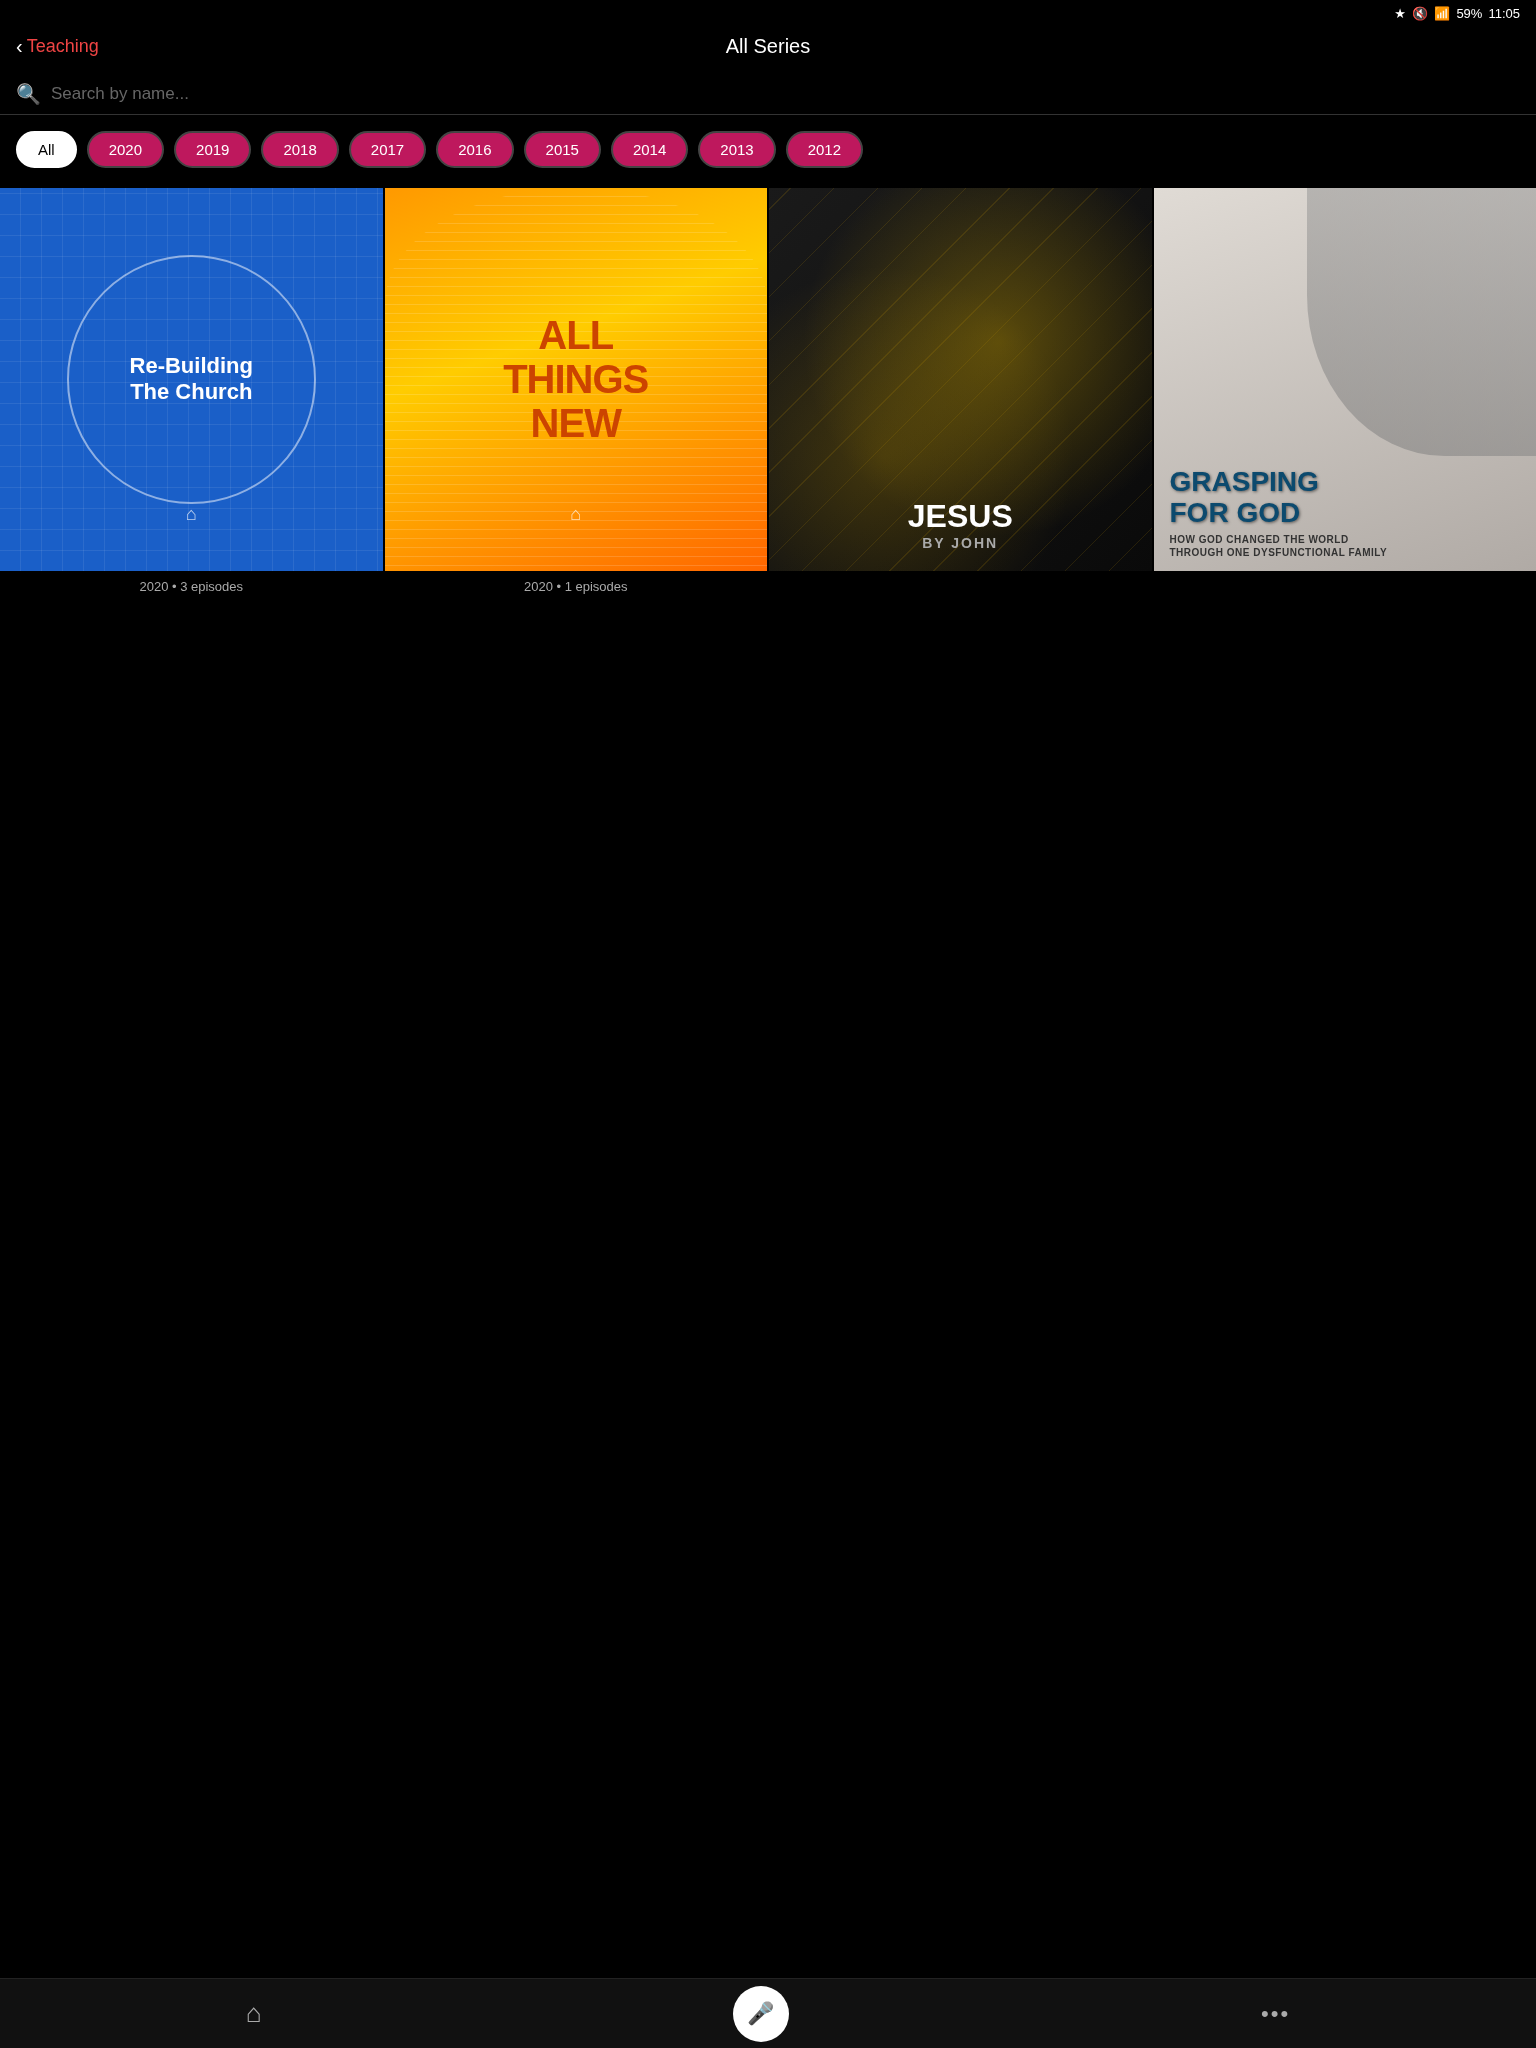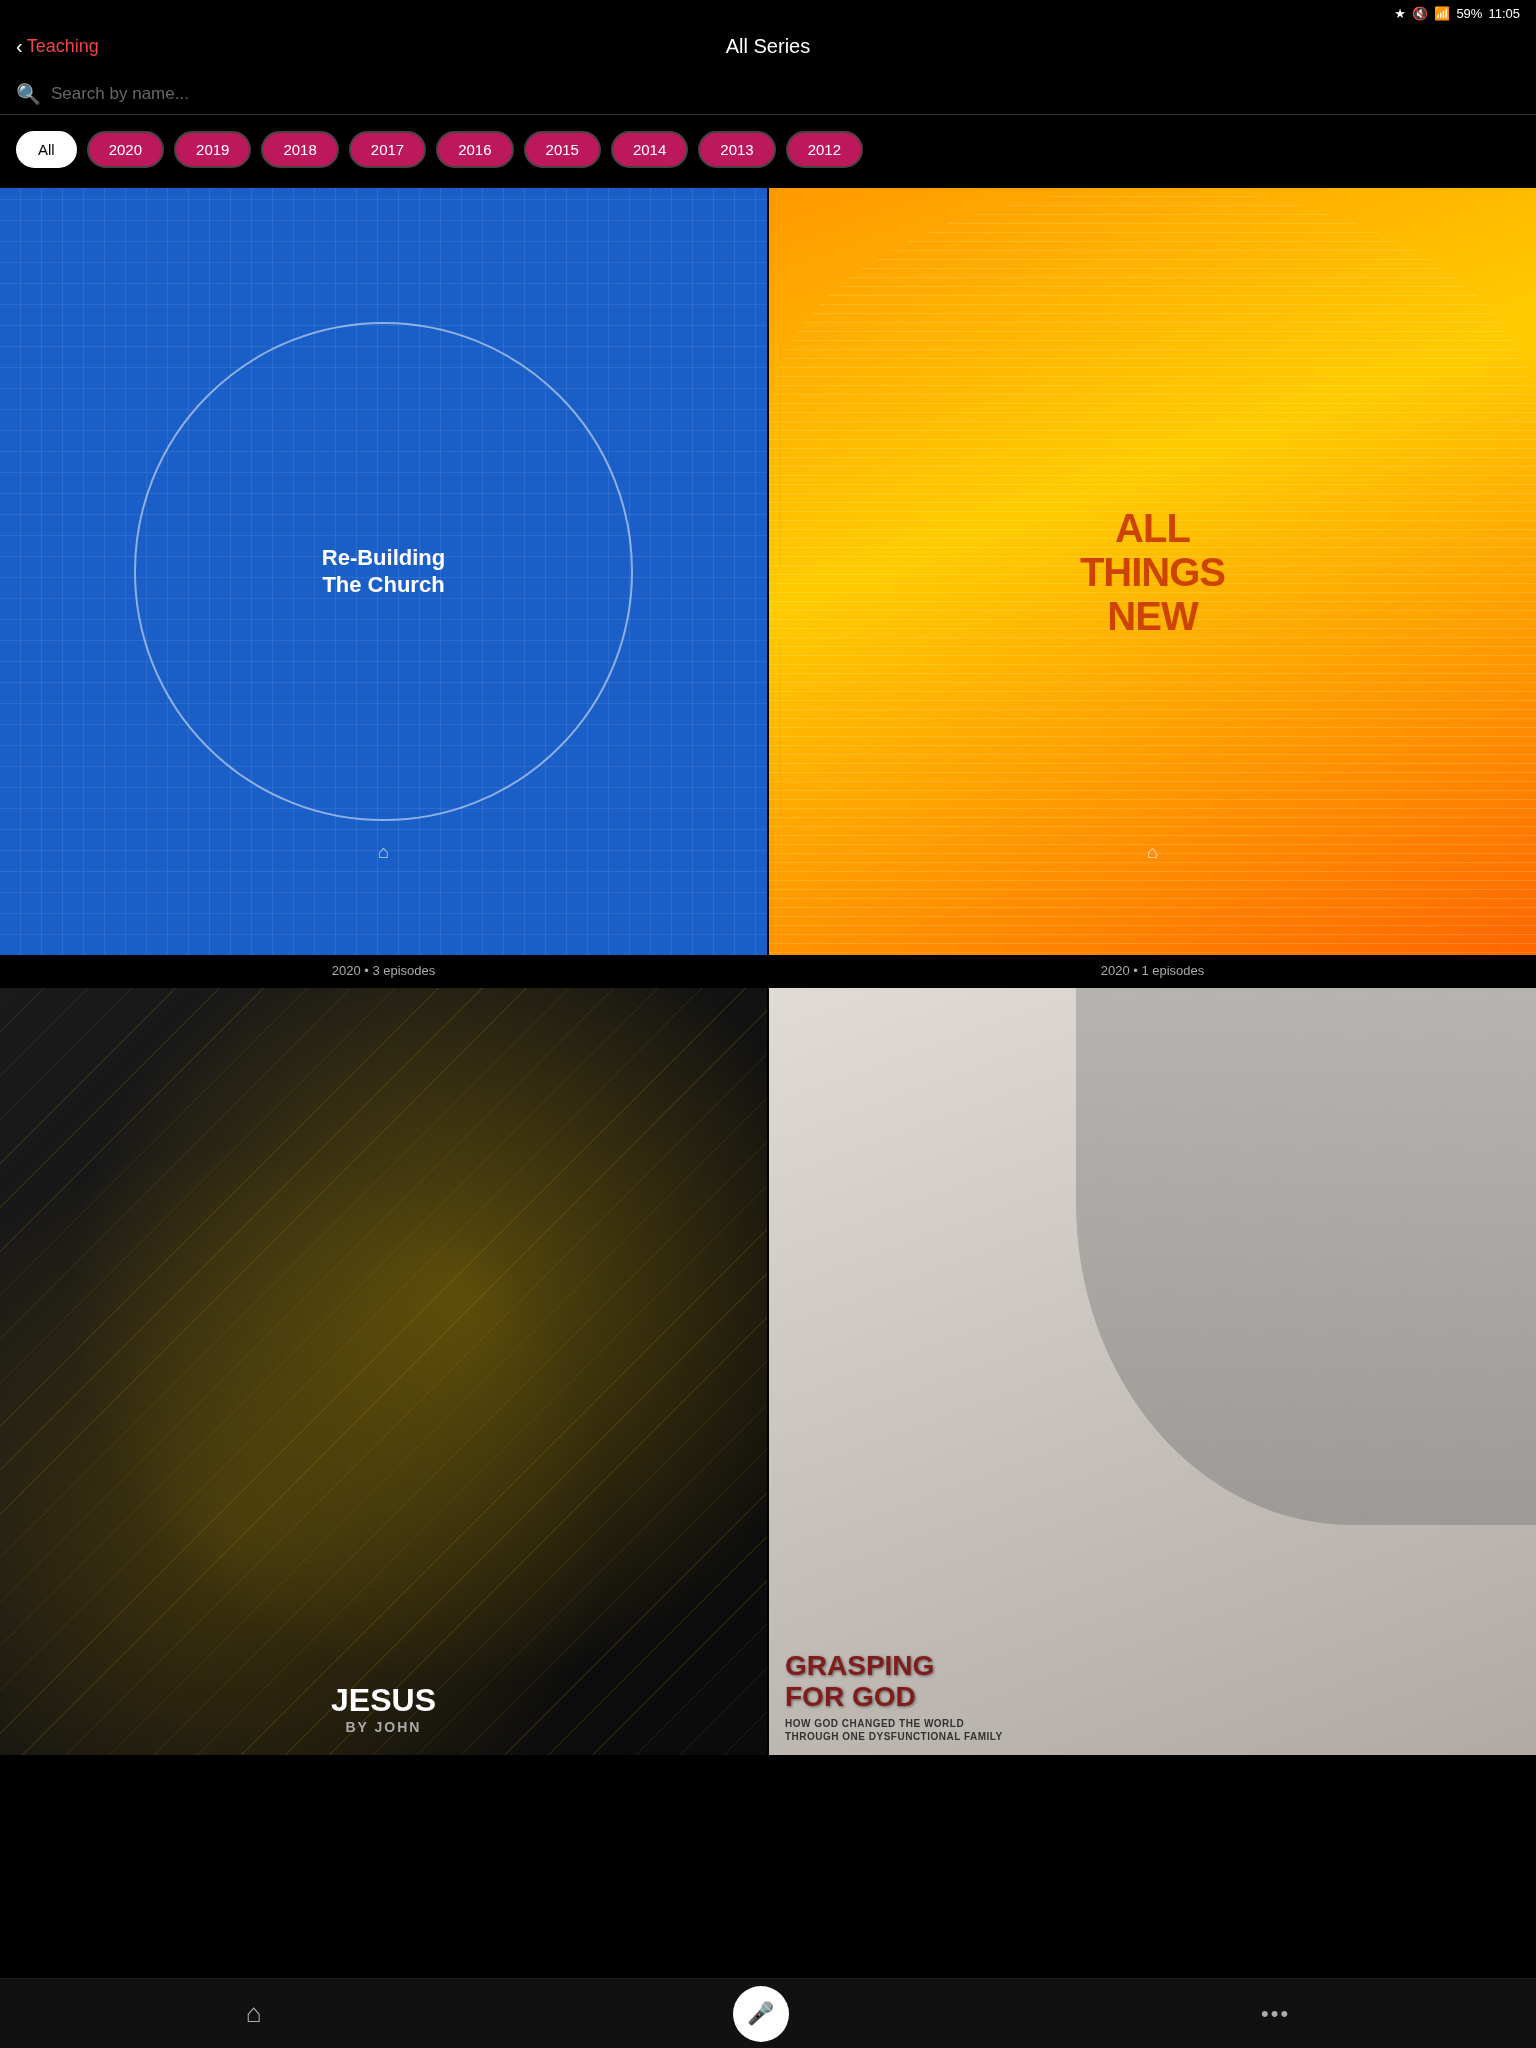--- a/index.html
+++ b/index.html
@@ -113,21 +113,21 @@
     }
     .filter-pill.inactive {
       background: #be185d;
       color: #fff;
       border-color: #444;
     }
 
     
     .series-grid {
       display: grid;
-      grid-template-columns: 1fr 1fr;
+      grid-template-columns: 1fr 1fr 1fr 1fr;
       gap: 2px;
       padding: 4px 0;
     }
 
     .series-item {
       cursor: pointer;
       display: flex;
       flex-direction: column;
       align-items: center;
     }
@@ -321,21 +321,21 @@
     }
     .card-grasping-text {
       position: relative;
       z-index: 2;
       padding: 16px;
       padding-bottom: 12px;
     }
     .card-grasping-title {
       font-size: 28px;
       font-weight: 900;
-      color: #7f1d1d;
+      color: #0c4a6e;
       text-transform: uppercase;
       line-height: 1.1;
       text-shadow: 1px 1px 3px rgba(0,0,0,0.5);
     }
     .card-grasping-sub {
       font-size: 10px;
       font-weight: 700;
       color: #333;
       text-transform: uppercase;
       margin-top: 4px;

